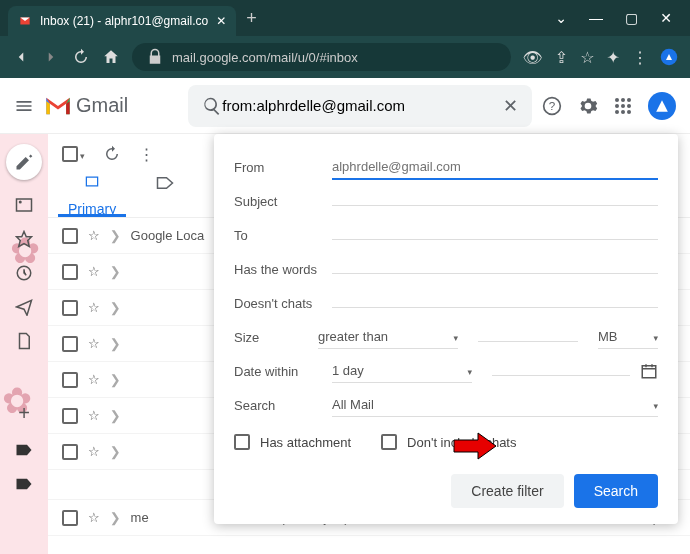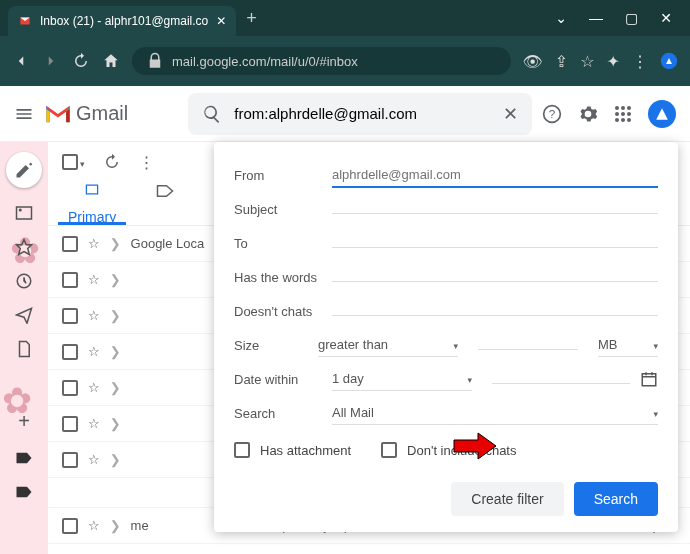--- a/index.html
+++ b/index.html
@@ -4,29 +4,29 @@
 <style>
 * { box-sizing: border-box; margin: 0; padding: 0; font-family: Arial, sans-serif; }
 body { width: 690px; height: 554px; overflow: hidden; background: #fce4e8; position: relative; }
 
 .titlebar { background: #1a3a3a; height: 36px; display: flex; align-items: center; padding: 0 8px; color: #fff; }
 .tab { background: #204848; border-radius: 8px 8px 0 0; padding: 6px 10px; display: flex; align-items: center; gap: 8px; font-size: 12px; height: 30px; margin-top: 6px; }
 .tab-icon { width: 14px; height: 14px; }
 .new-tab { margin-left: 10px; color: #ccc; font-size: 18px; }
 .window-controls { margin-left: auto; display: flex; gap: 22px; font-size: 14px; padding-right: 10px; }
 
-.addrbar { background: #204848; height: 50px; display: flex; align-items: center; padding: 0 12px; gap: 12px; color: #ddd; }
+.addrbar { background: #204848; height: 42px; display: flex; align-items: center; padding: 0 12px; gap: 12px; color: #ddd; }
 .addrbar svg { width: 18px; height: 18px; }
 .url-box { flex: 1; background: #163838; border-radius: 14px; height: 28px; display: flex; align-items: center; padding: 0 14px; font-size: 13px; color: #ccc; gap: 8px; }
 .addr-icons { display: flex; gap: 12px; align-items: center; }
 
 .gmail-header { background: #fff; height: 56px; display: flex; align-items: center; padding: 0 14px; gap: 10px; border-bottom: 1px solid #eee; }
 .gmail-logo { display: flex; align-items: center; gap: 4px; }
 .gmail-logo-text { font-size: 20px; color: #5f6368; }
-.search-box { flex: 1; max-width: 430px; background: #f1f3f4; border-radius: 8px; height: 42px; display: flex; align-items: center; padding: 0 14px; gap: 12px; margin-left: 50px; }
+.search-box { flex: 1; max-width: 430px; background: #f1f3f4; border-radius: 8px; height: 42px; display: flex; align-items: center; padding: 0 14px; gap: 0; margin-left: 50px; }
 .search-input { border: none; background: transparent; font-size: 15px; outline: none; flex: 1; }
 .header-icons { margin-left: auto; display: flex; gap: 16px; align-items: center; }
 
 .main { display: flex; height: calc(100% - 130px); position: relative; }
 .leftbar { width: 48px; background: transparent; display: flex; flex-direction: column; align-items: center; padding-top: 10px; gap: 16px; }
 .compose-btn { width: 36px; height: 36px; border-radius: 50%; background: #fff; box-shadow: 0 1px 3px rgba(0,0,0,0.3); display: flex; align-items: center; justify-content: center; }
 .leftbar-icon { width: 18px; height: 18px; color: #555; }
 
 .content { flex: 1; background: #fff; display: flex; flex-direction: column; }
 .toolbar { height: 40px; display: flex; align-items: center; padding: 0 14px; gap: 18px; }

